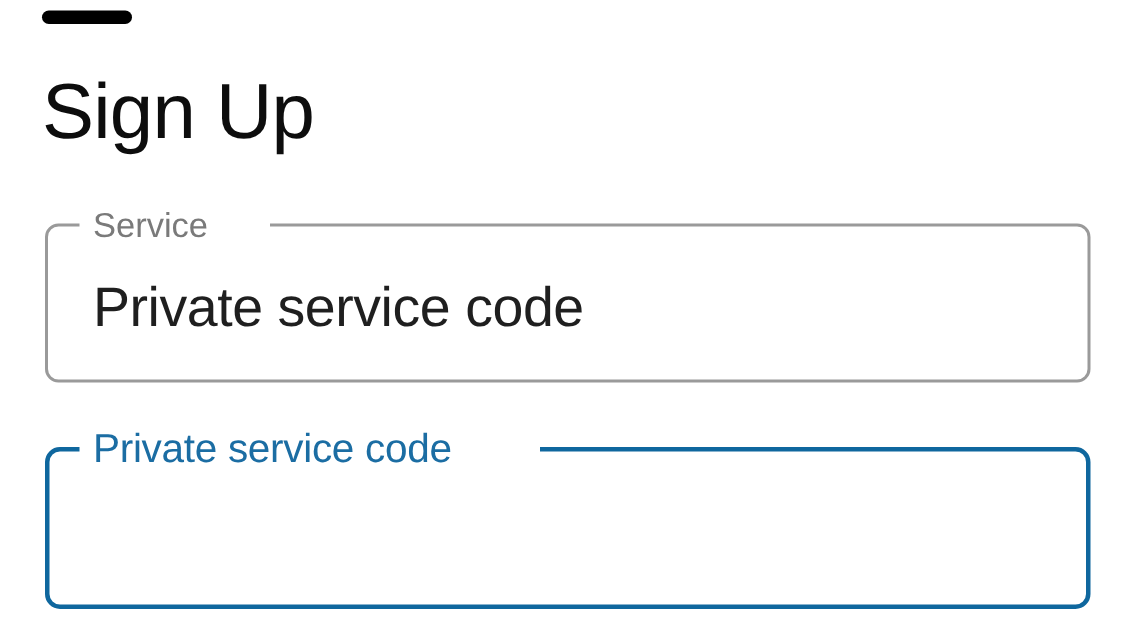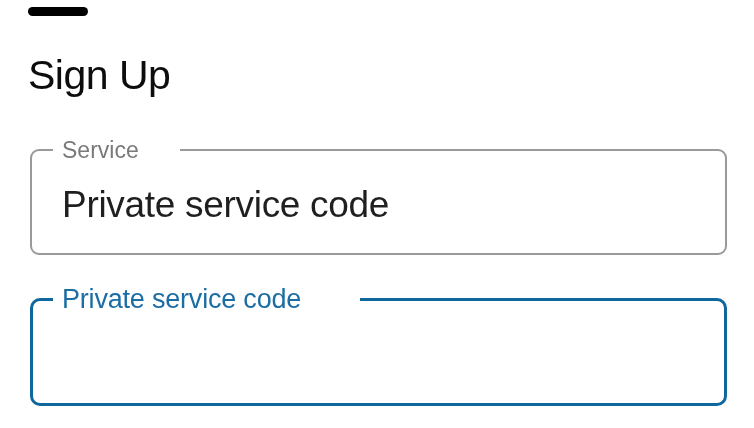--- a/index.html
+++ b/index.html
@@ -24,21 +24,21 @@
     width: 60px;
     height: 9px;
     border-radius: 5px;
     background: #000000;
   }
   .title {
     position: absolute;
     left: 28px;
     top: 48px;
     margin: 0;
-    font-size: 41px;
+    font-size: 52px;
     font-weight: 400;
     letter-spacing: -0.5px;
     line-height: 54px;
     color: #0d0d0d;
   }
   .field {
     position: absolute;
     left: 30px;
     background: #ffffff;
     box-sizing: border-box;

